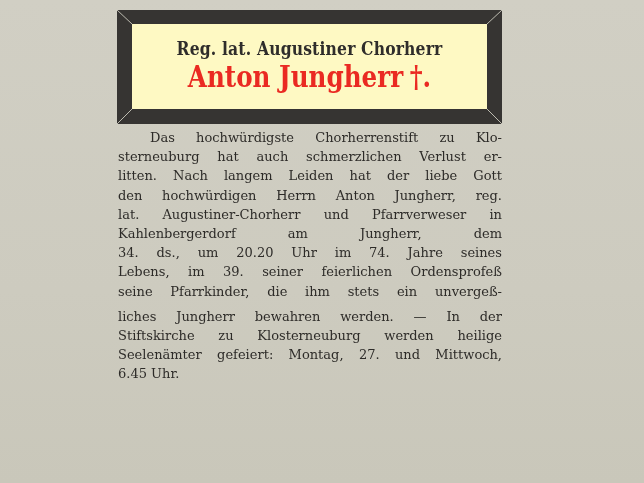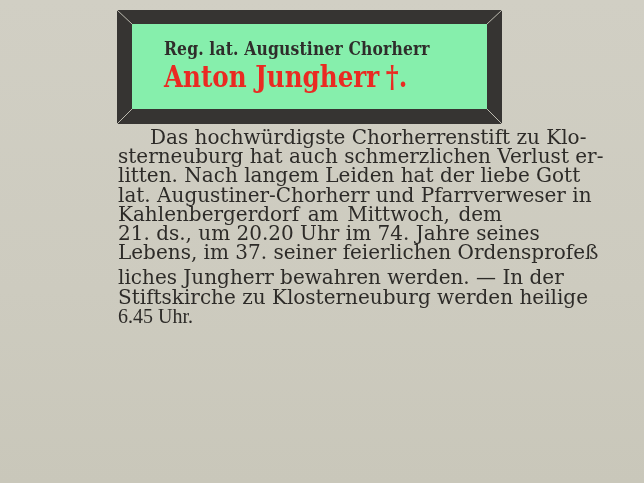--- a/index.html
+++ b/index.html
@@ -24,21 +24,22 @@
       height: 114px;
       box-sizing: border-box;
       background: #363432;
     }
     .frame-inner {
       position: absolute;
       left: 15px;
       top: 14px;
       right: 15px;
       bottom: 15px;
-      background: #86efac;
+      background: #fef9c3;
+      text-align: center;
     }
     .frame-bevel {
       position: absolute;
       inset: 0;
       pointer-events: none;
     }
     .subtitle {
       margin-top: 13px;
       font-family: "DejaVu Serif", serif;
       font-weight: bold;
@@ -62,33 +63,33 @@
     .cross {
       margin-left: 8px;
       font-weight: bold;
     }
     .body {
       position: absolute;
       left: 118px;
       top: 128px;
       width: 384px;
       font-family: "DejaVu Serif", serif;
-      font-size: 20px;
+      font-size: 13px;
       line-height: 19.2px;
       color: #2d2b28;
     }
     .line {
       display: block;
       white-space: nowrap;
       text-align: justify;
       text-align-last: justify;
       height: 19.2px;
     }
     .line.indent { padding-left: 32px; }
-    .line.last { text-align-last: left; font-family: Liberation Serif, serif; }
+    .line.last { text-align-last: left; }
     .gap { height: 6px; }
   </style>
 </head>
 <body>
 
 <div class="page">
 
   <div class="frame">
     <svg class="frame-bevel" width="385" height="114" viewBox="0 0 385 114">
       <line x1="0" y1="0" x2="15" y2="14" stroke="#bdbbb0" stroke-width="1"></line>
@@ -101,23 +102,26 @@
       <div class="name">
         <span>Anton Jungherr</span><span class="cross">†.</span>
       </div>
     </div>
   </div>
 
   <div class="body">
     <span class="line indent">Das hochwürdigste Chorherrenstift zu Klo-</span>
     <span class="line">sterneuburg hat auch schmerzlichen Verlust er-</span>
     <span class="line">litten. Nach langem Leiden hat der liebe Gott</span>
+    <span class="line">den hochwürdigen Herrn Anton Jungherr, reg.</span>
     <span class="line">lat. Augustiner-Chorherr und Pfarrverweser in</span>
-    <span class="line">Kahlenbergerdorf am Mittwoch, dem</span>
-    <span class="line">21. ds., um 20.20 Uhr im 74. Jahre seines</span>
-    <span class="line">Lebens, im 37. seiner feierlichen Ordensprofeß</span>
+    <span class="line">Kahlenbergerdorf am Jungherr, dem</span>
+    <span class="line">34. ds., um 20.20 Uhr im 74. Jahre seines</span>
+    <span class="line">Lebens, im 39. seiner feierlichen Ordensprofeß</span>
+    <span class="line">seine Pfarrkinder, die ihm stets ein unvergeß-</span>
     <div class="gap"></div>
     <span class="line">liches Jungherr bewahren werden. — In der</span>
     <span class="line">Stiftskirche zu Klosterneuburg werden heilige</span>
+    <span class="line">Seelenämter gefeiert: Montag, 27. und Mittwoch,</span>
     <span class="line last">6.45 Uhr.</span>
   </div>
 
 </div>
 
 </body></html>

